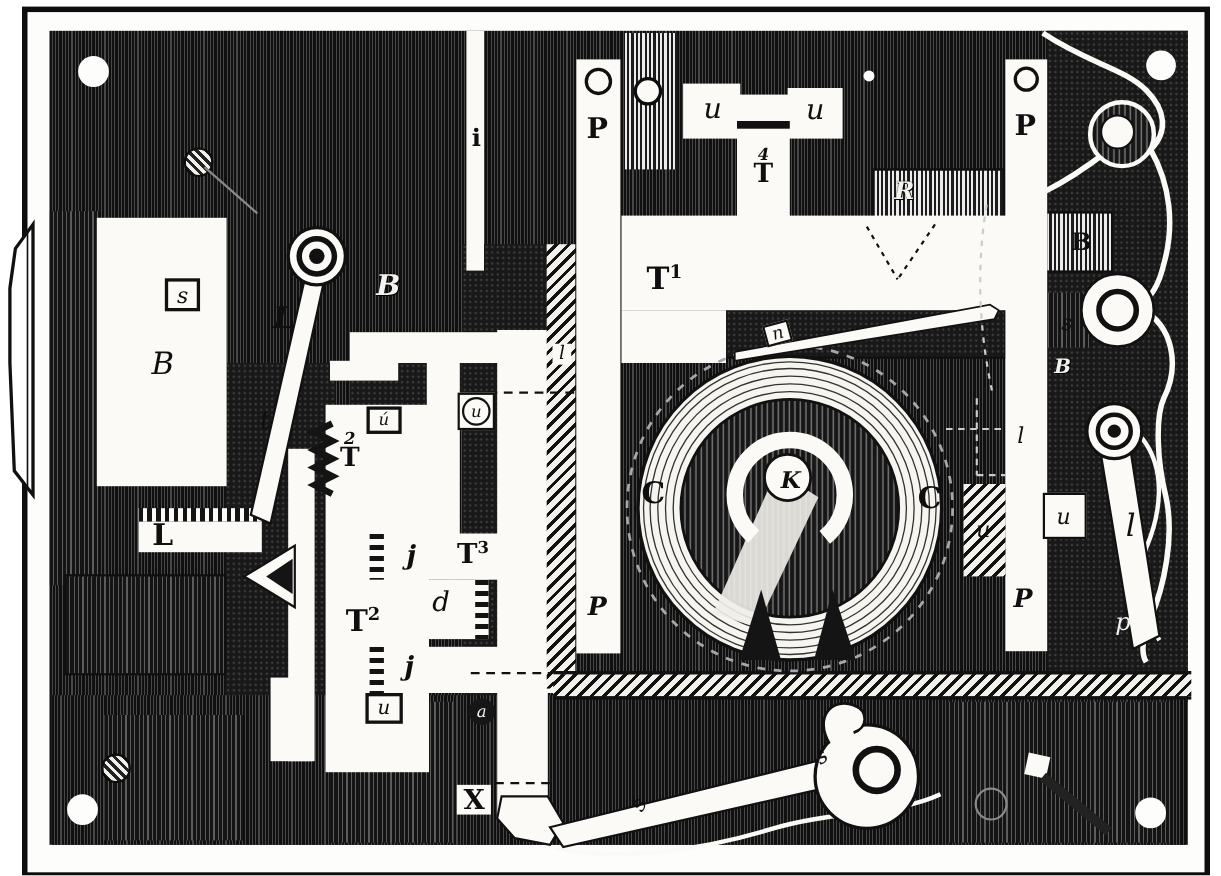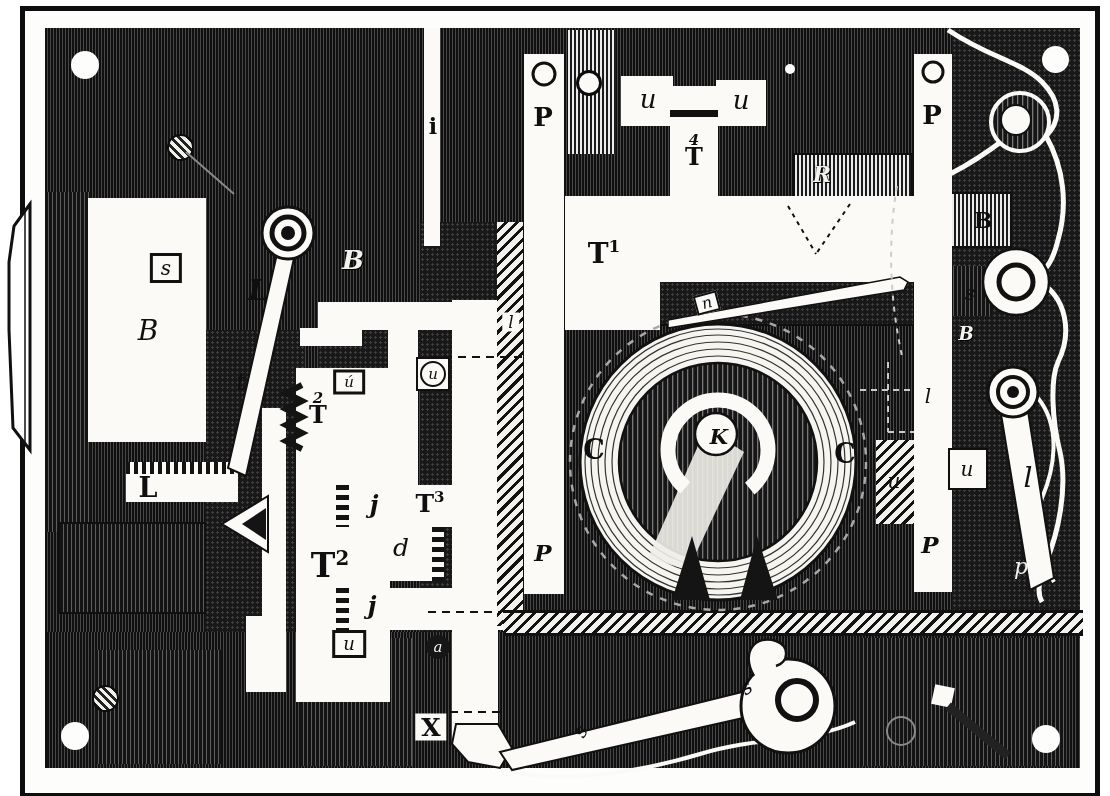--- a/index.html
+++ b/index.html
@@ -221,21 +221,21 @@
       <span class="lab s-it" style="left: 894px; top: 481px; font-size: 20px; transform: translate(-50%, -50%);">u</span>
       <span class="lab s-bdit" style="left: 930px; top: 544px; font-size: 23px; transform: translate(-50%, -50%);">P</span>
       <span class="lab s-it" style="left: 1028px; top: 478px; font-size: 28px; transform: translate(-50%, -50%);">l</span>
       <span class="lab s-it s-white" style="left: 1021px; top: 567px; font-size: 22px; transform: translate(-50%, -50%);">p</span>
       <span class="lab s-bd" style="left: 594px; top: 449px; font-size: 27px; transform: translate(-50%, -50%);">C</span>
       <span class="lab s-bd" style="left: 845px; top: 453px; font-size: 27px; transform: translate(-50%, -50%);">C</span>
       <span class="lab s-bdit" style="left: 719px; top: 436px; font-size: 21px; transform: translate(-50%, -50%);">K</span>
       <span class="lab s-bdit" style="left: 374px; top: 505px; font-size: 24px; transform: translate(-50%, -50%);">j</span>
       <span class="lab s-bd" style="left: 430px; top: 503px; font-size: 25px; transform: translate(-50%, -50%);">T<sup>3</sup></span>
       <span class="lab s-it" style="left: 401px; top: 547px; font-size: 25px; transform: translate(-50%, -50%);">d</span>
-      <span class="lab s-bd" style="left: 330px; top: 565px; font-size: 33px; transform: translate(-50%, -50%);">T<sup>2</sup></span>
+      <span class="lab s-bd" style="left: 330px; top: 565px; font-size: 27px; transform: translate(-50%, -50%);">T<sup>2</sup></span>
       <span class="lab s-bdit" style="left: 372px; top: 606px; font-size: 24px; transform: translate(-50%, -50%);">j</span>
       <span class="lab s-it s-boxed" style="left: 349px; top: 644px; font-size: 18px; transform: translate(-50%, -50%);">u</span>
       <span class="lab s-it s-disc" style="left: 438px; top: 647px; font-size: 15px; transform: translate(-50%, -50%);">a</span>
       <span class="lab s-bd" style="left: 148px; top: 487px; font-size: 27px; transform: translate(-50%, -50%);">L</span>
       <span class="lab s-bd s-chipw" style="left: 431px; top: 727px; font-size: 25px; transform: translate(-50%, -50%);">X</span>
       <span class="lab s-it" style="left: 580px; top: 731px; font-size: 20px; transform: translate(-50%, -50%) rotate(-60deg);">s</span>
       <span class="lab s-it" style="left: 746px; top: 687px; font-size: 20px; transform: translate(-50%, -50%) rotate(-35deg);">s</span>
     </div>
 </div>
 

